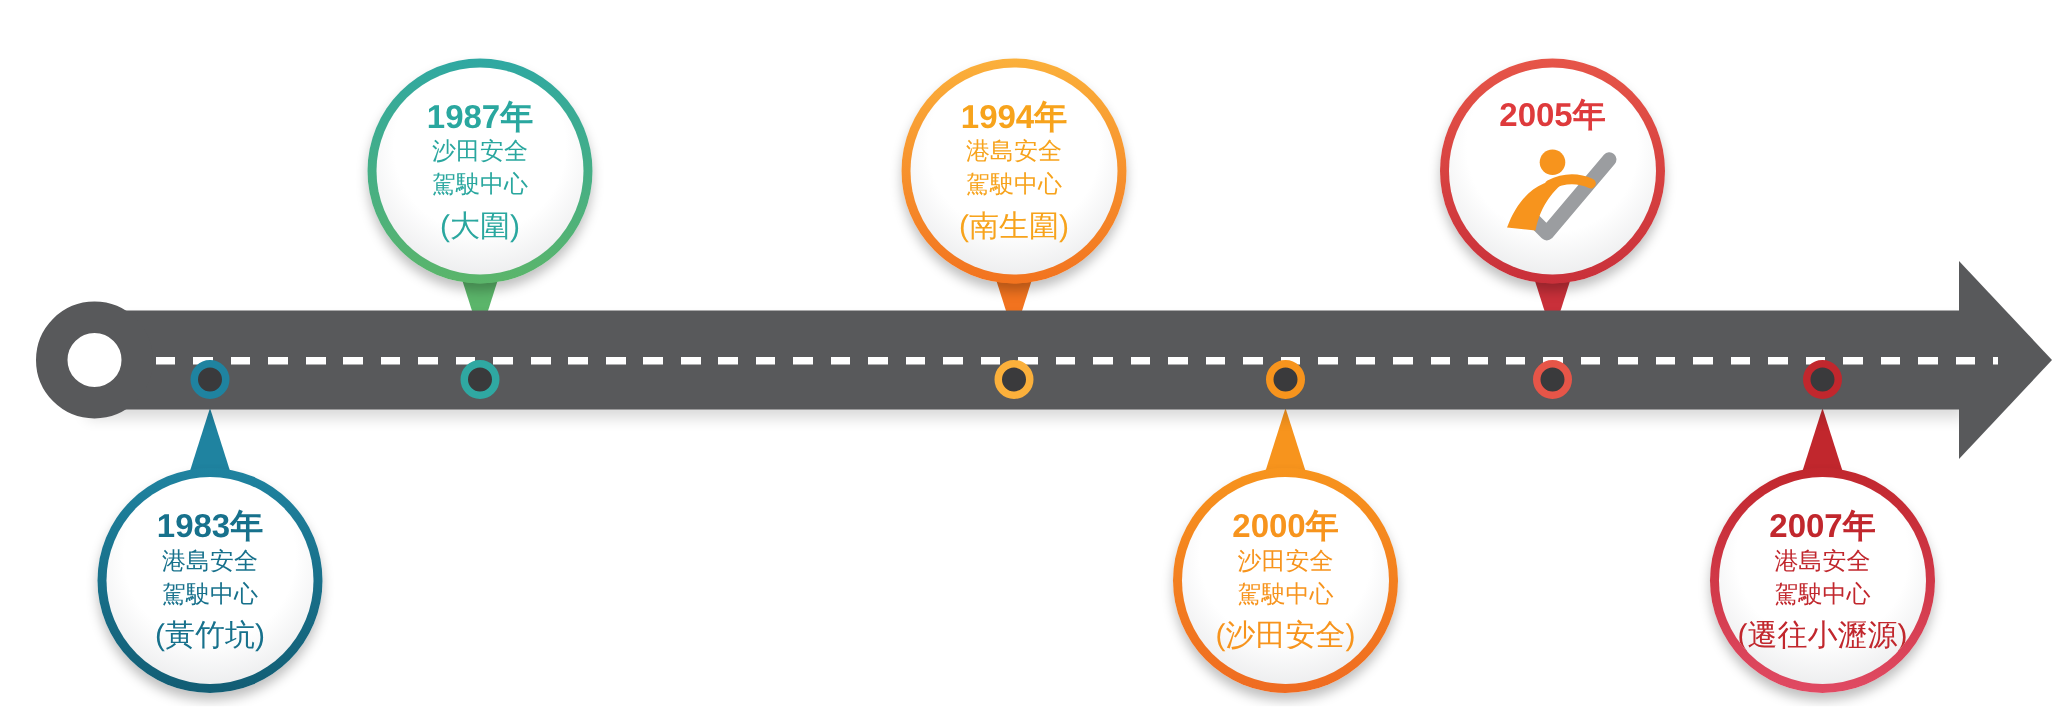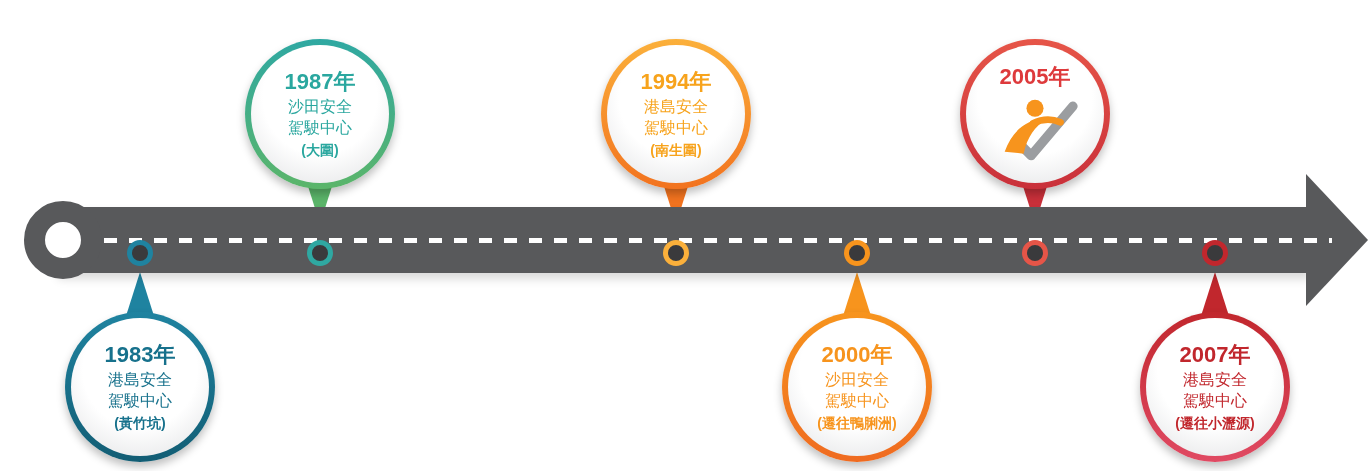--- a/index.html
+++ b/index.html
@@ -64,21 +64,21 @@
   .bubble-inner {
     width: 100%; height: 100%; border-radius: 50%;
     background: radial-gradient(circle at 50% 38%, #ffffff 52%, #dfe0e2 100%);
     display: flex; flex-direction: column;
     align-items: center; justify-content: center;
     text-align: center; gap: 1px;
     overflow: hidden;
   }
   .year { font-size: 22px; font-weight: bold; color: var(--tc, #333); line-height: 1.25; }
   .line { font-size: 16px; font-weight: normal; color: var(--tc, #333); line-height: 1.28; }
-  .sub  { font-size: 14px; font-weight: bold; color: var(--tc, #333); margin-top: 2px; }
+  .sub  { font-size: 20px; font-weight: normal; color: var(--tc, #333); margin-top: 2px; }
   .logo { margin-top: 2px; line-height: 0; }
 
   .pointer {
     position: absolute; left: 61px;
     width: 0; height: 0; z-index: 1;
   }
   .milestone.above .pointer {
     top: 168px;
     border-left: 14px solid transparent;
     border-right: 14px solid transparent;
@@ -149,21 +149,21 @@
   </div>
 
   <div class="milestone below" style="--x: 857px; --c1: #f7941d; --c2: #ef6b21; --tc: #f7941d;">
     <div class="pointer"></div>
     <div class="dot"></div>
     <div class="bubble">
       <div class="bubble-inner">
         <div class="year">2000年</div>
         <div class="line">沙田安全</div>
         <div class="line">駕駛中心</div>
-        <div class="sub">(遷往鴨脷洲)</div>
+        <div class="sub">(沙田安全)</div>
       </div>
     </div>
   </div>
 
   <div class="milestone above" style="--x: 1035px; --c1: #e65548; --c2: #c9303a; --tc: #de3a3c;">
     <div class="pointer"></div>
     <div class="dot"></div>
     <div class="bubble">
       <div class="bubble-inner">
         <div class="year">2005年</div>

